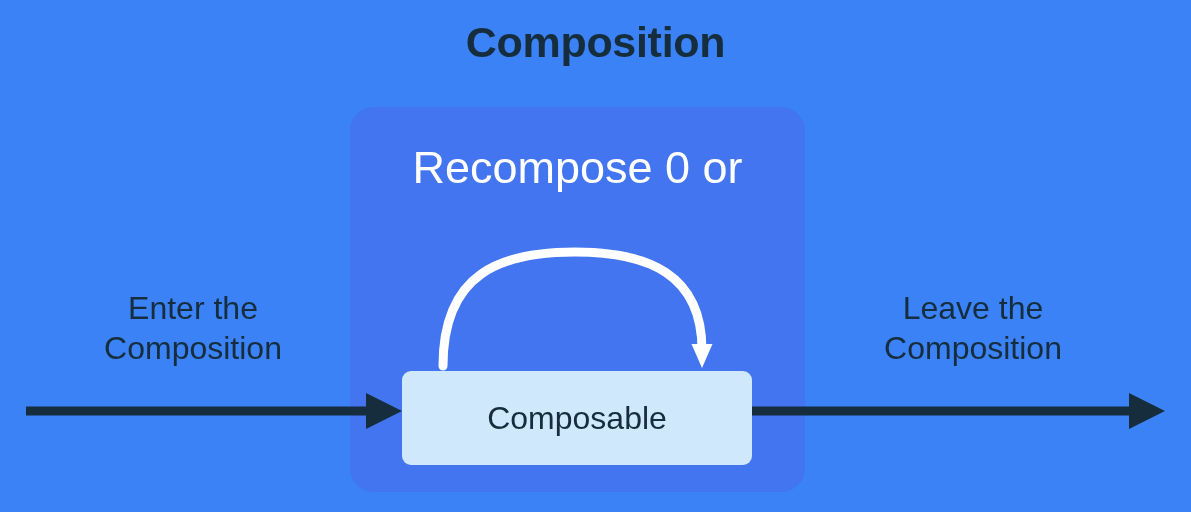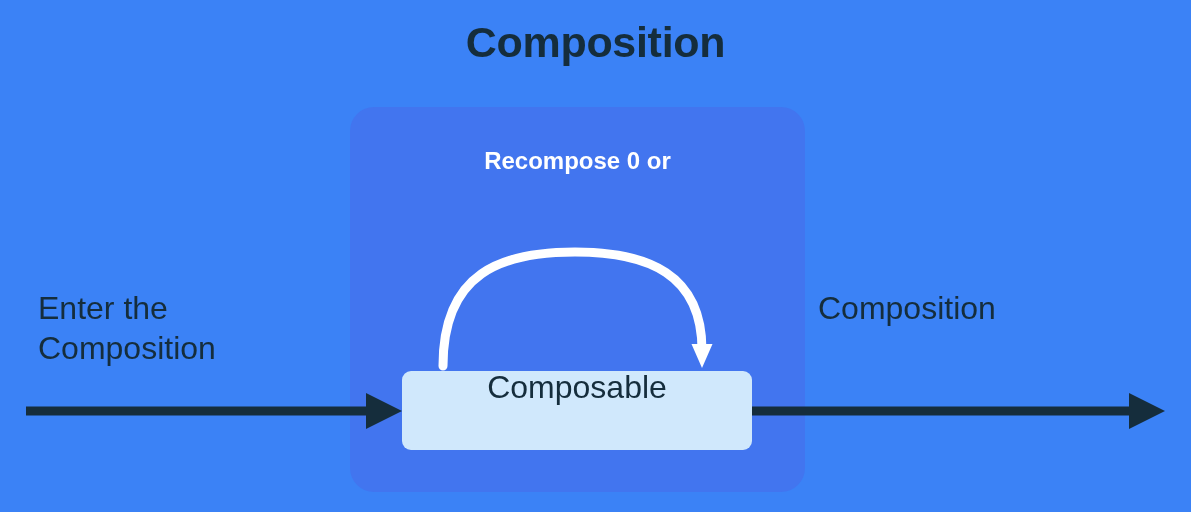--- a/index.html
+++ b/index.html
@@ -42,49 +42,50 @@
     width: 455px;
     height: 385px;
     background: #4275EF;
     border-radius: 24px;
   }
 
   
   .recompose-caption {
     position: absolute;
     left: 370px;
-    top: 146px;
+    top: 140px;
     width: 415px;
     text-align: center;
-    font-size: 24px;
-    font-weight: bold;
+    font-size: 45px;
+    font-weight: normal;
     color: #ffffff;
     line-height: 1.26;
   }
 
   
   .recompose-arc {
     position: absolute;
     left: 430px;
     top: 238px;
     width: 290px;
     height: 134px;
     overflow: visible;
   }
 
   
   .composable-node {
     position: absolute;
     left: 402px;
     top: 371px;
     width: 350px;
-    height: 79px;
+    height: 94px;
     background: #D0E8FC;
     border-radius: 9px;
     display: flex;
+    align-items: center;
     justify-content: center;
   }
   .composable-label {
     font-size: 32px;
     color: #152D3C;
     line-height: 1;
   }
 
   
   .flow-arrow {
@@ -92,20 +93,21 @@
     top: 386px;
     height: 50px;
     overflow: visible;
   }
   .flow-arrow.enter { left: 26px; width: 376px; }
   .flow-arrow.leave { left: 752px; width: 413px; }
 
   
   .side-caption {
     position: absolute;
+    text-align: center;
     font-size: 32px;
     color: #152D3C;
     line-height: 1.26;
   }
   .side-caption.enter-caption { left: 38px; top: 288px; width: 310px; }
   .side-caption.leave-caption { left: 818px; top: 288px; width: 310px; }
 </style>
 </head>
 <body>
 
@@ -139,16 +141,17 @@
     <rect x="0" y="20.5" width="382" height="9" fill="#152D3C"></rect>
     <path d="M 377 7 L 413 25 L 377 43 Z" fill="#152D3C"></path>
   </svg>
 
   <div class="side-caption enter-caption">
     <div>Enter the</div>
     <div>Composition</div>
   </div>
 
   <div class="side-caption leave-caption">
+    <div>Leave the</div>
     <div>Composition</div>
   </div>
 
 </div>
 
 </body></html>

